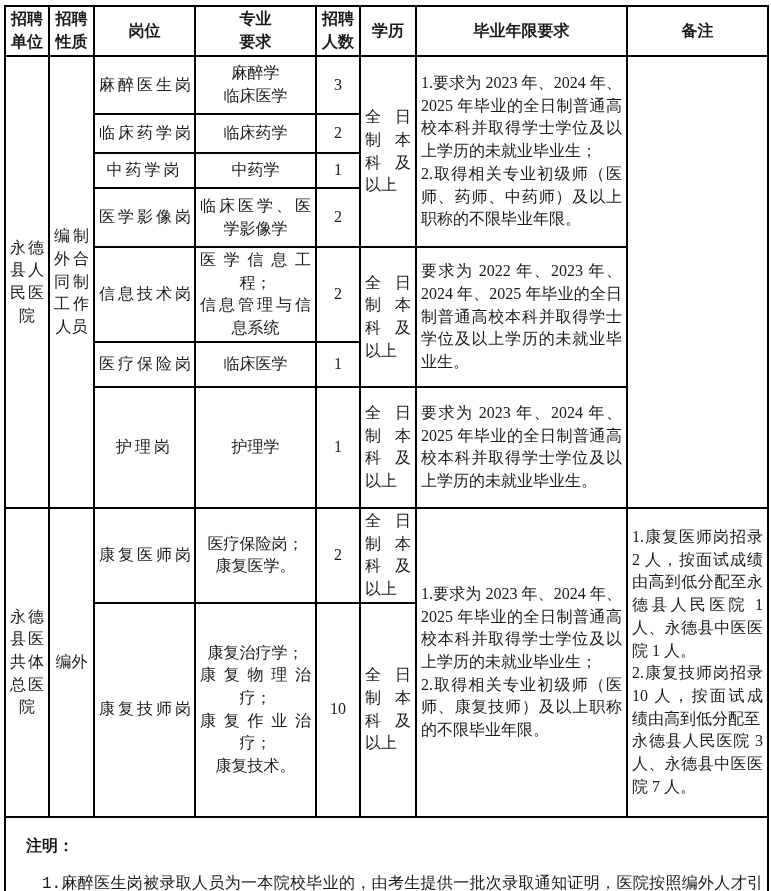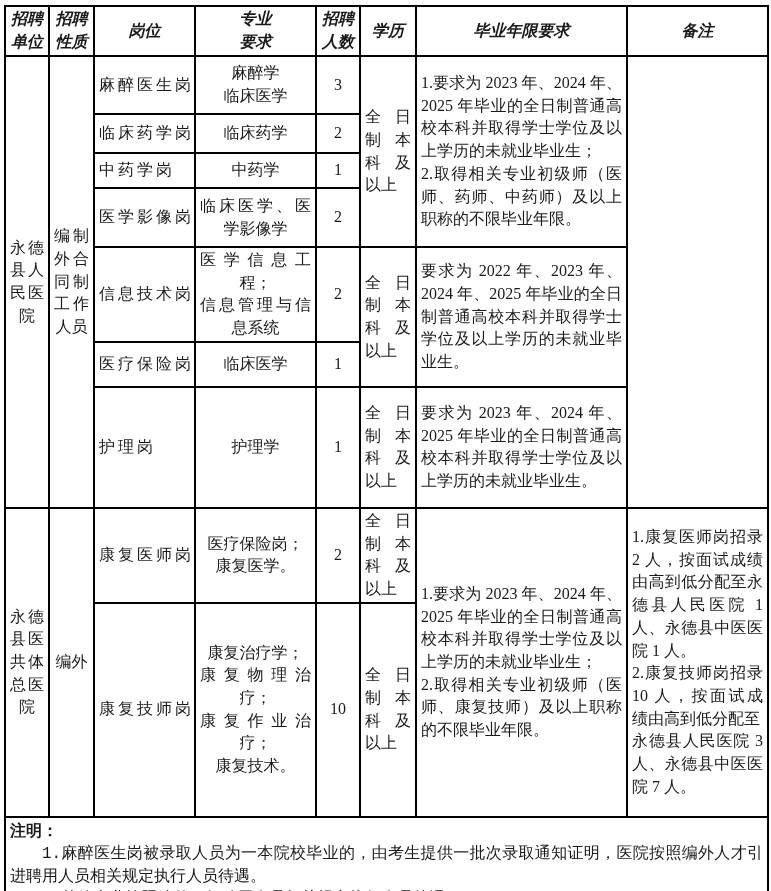--- a/index.html
+++ b/index.html
@@ -39,21 +39,21 @@
     padding: 1px 2px;
   }
   
   .unit, .nature {
     text-align: justify;
     text-align-last: center;
     white-space: pre-line;
     padding: 1px 3px;
   }
   .post {
-    text-align: left;
+    text-align: center;
     letter-spacing: 3px;
     padding: 1px 1px;
     white-space: nowrap;
   }
   .major {
     text-align: justify;
     text-align-last: center;
     white-space: pre-line;
     padding: 1px 3px;
   }
@@ -73,40 +73,40 @@
     padding: 2px 4px;
     margin-left: 19px;
   }
   .remark {
     text-align: justify;
     white-space: pre-line;
     vertical-align: middle;
     padding: 2px 3px;
   }
   
-  .rh-head  { height: 50px; font-style: italic; }
+  .rh-head  { height: 50px; }
   .rh-r1    { height: 58px; }
   .rh-r2    { height: 39px; }
   .rh-r3    { height: 35px; }
   .rh-r4    { height: 59px; }
   .rh-r5    { height: 78px; }
   .rh-r6    { height: 45px; }
   .rh-r7    { height: 121px; }
   .rh-r8    { height: 78px; }
   .rh-r9    { height: 214px; }
   .rh-notes { height: 98px; }
   
   .notes-cell {
     vertical-align: top;
     text-align: left;
     padding: 4px 8px;
   }
   .notes-title {
     font-weight: bold;
-    margin: 0;
+    margin: 16px;
   }
   .notes-cell p.note-item {
     margin: 0;
     text-indent: 2em;
     text-align: justify;
     font-family: Liberation Mono, monospace;
   }
 </style>
 </head>
 <body>

